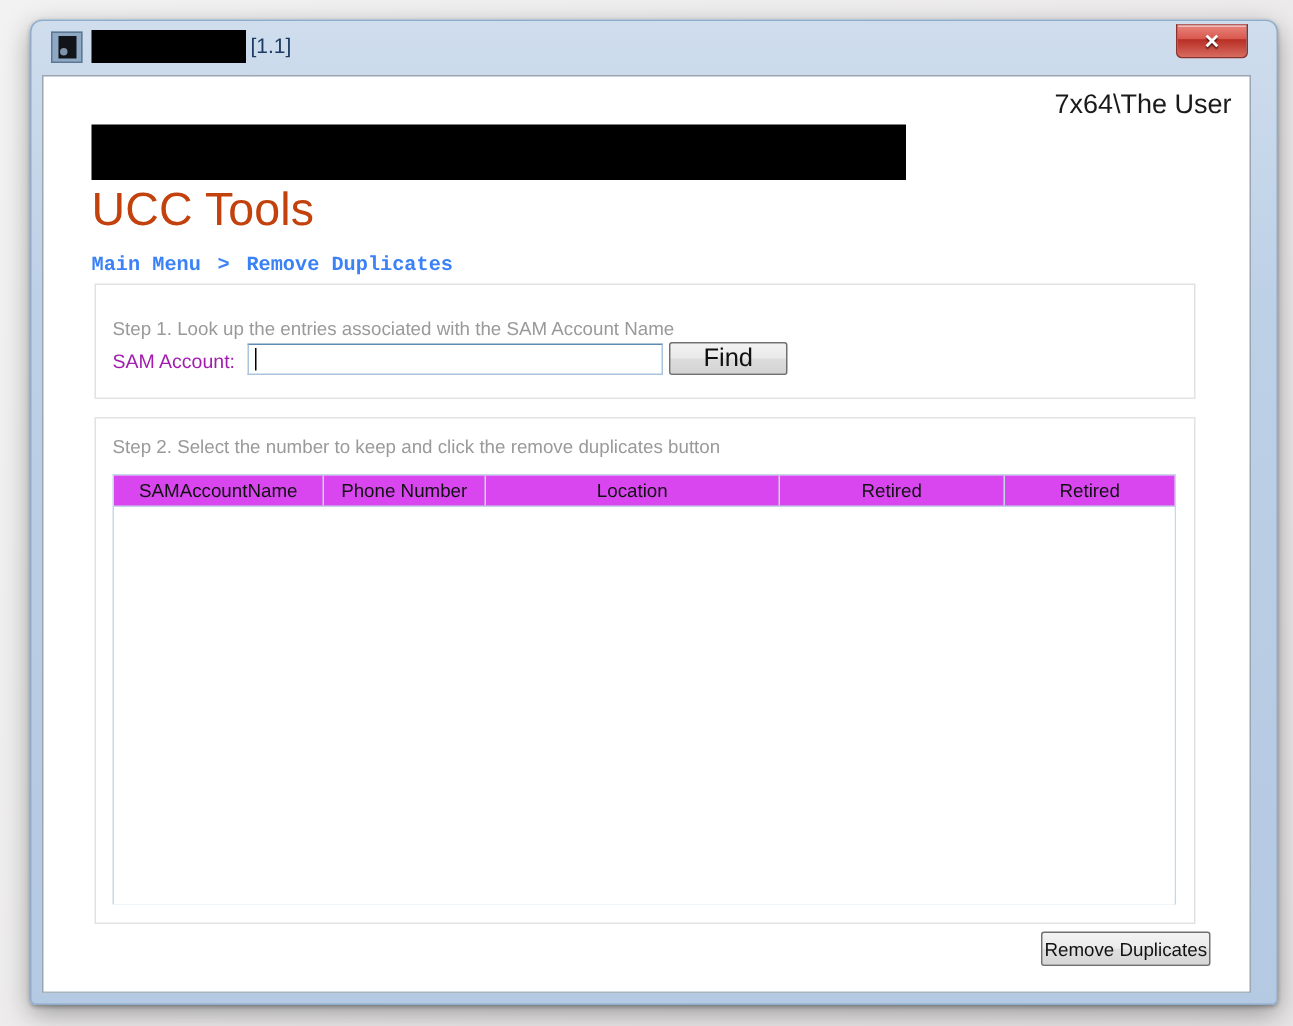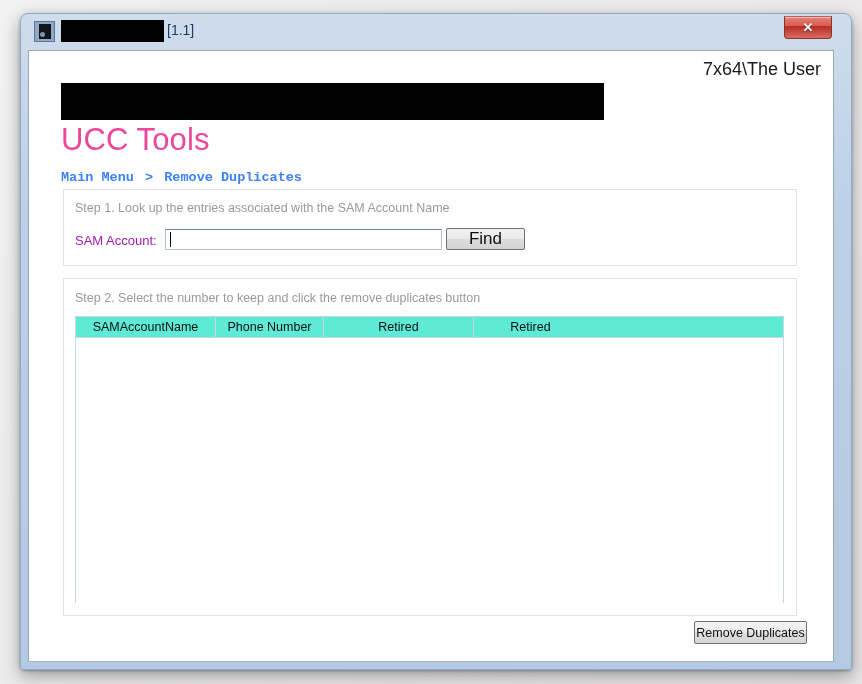--- a/index.html
+++ b/index.html
@@ -153,21 +153,21 @@
     width: 543px;
     height: 37px;
     background: #000000;
   }
 
   #app-title {
     position: absolute;
     left: 32px;
     top: 73px;
     font-size: 31px;
-    color: #ec4899;
+    color: #c2410c;
     font-family: "Liberation Sans", sans-serif;
     font-weight: 300;
     letter-spacing: .1px;
     line-height: 1;
   }
 
   #breadcrumb {
     position: absolute;
     left: 32px;
     top: 119px;
@@ -192,21 +192,21 @@
     font-family: "Liberation Sans", sans-serif;
     white-space: nowrap;
   }
 
   #group-step1 {
     left: 34px;
     top: 138px;
     width: 734px;
     height: 77px;
   }
-  #caption-step1 { left: 11px; top: 11px; }
+  #caption-step1 { left: 11px; top: 22px; }
 
   #sam-label {
     position: absolute;
     left: 11px;
     top: 43px;
     font-size: 13px;
     color: #a21caf;
     font-family: "Liberation Sans", sans-serif;
   }
 
@@ -271,21 +271,21 @@
     width: 709px;
     height: 287px;
     box-sizing: border-box;
     border: 1px solid #c3d8e8;
     background: #ffffff;
   }
   #grid-header {
     display: flex;
     height: 20px;
     border-bottom: 1px solid #c3d8e8;
-    background: #5eead4;
+    background: #d946ef;
   }
   .grid-col {
     display: flex;
     align-items: center;
     justify-content: center;
     font-family: "Liberation Sans", sans-serif;
     font-size: 12.5px;
     color: #111111;
     border-right: 1px solid #c3d8e8;
     box-sizing: border-box;
@@ -360,20 +360,21 @@
         <div id="find-button">Find</div>
       </div>
 
       <div class="groupbox" id="group-step2">
         <div class="group-caption" id="caption-step2">Step 2. Select the number to keep and click the remove duplicates button</div>
 
         <div id="datagrid">
           <div id="grid-header">
               <div class="grid-col" style="width: 140px;">SAMAccountName</div>
               <div class="grid-col" style="width: 108px;">Phone Number</div>
+              <div class="grid-col" style="width: 196px;">Location</div>
               <div class="grid-col" style="width: 150px;">Retired</div>
               <div class="grid-col" style="width: 113px; text-align: right;">Retired</div>
             </div>
           <div id="grid-body"></div>
         </div>
       </div>
 
       <div id="remove-button">Remove Duplicates</div>
 
     </div>

